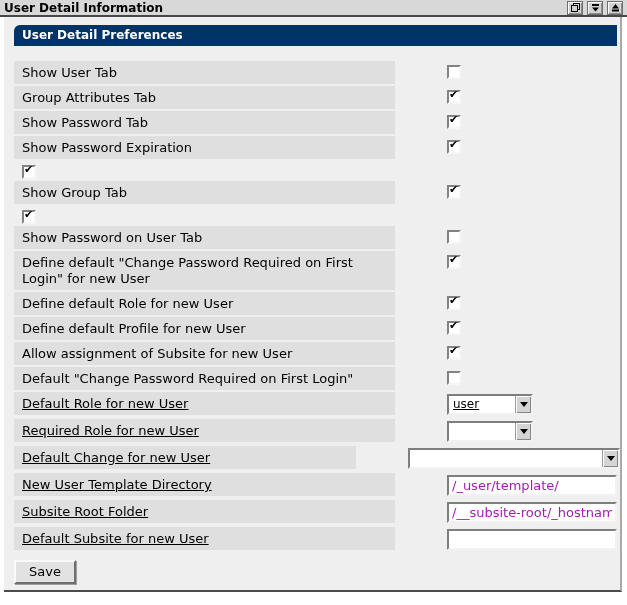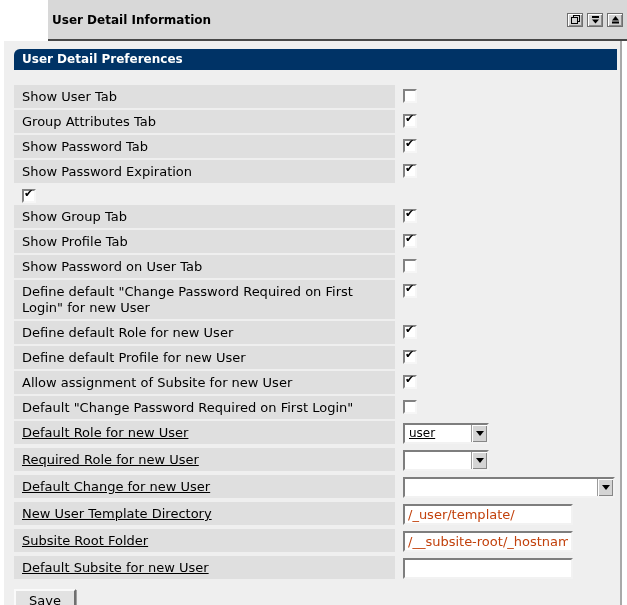--- a/index.html
+++ b/index.html
@@ -4,25 +4,24 @@
 <style>
   html,body { margin:0; padding:0; }
   body {
     width:627px; height:605px; background:#ffffff;
     font-family:"DejaVu Sans","Liberation Sans",sans-serif;
     color:#000; overflow:hidden;
   }
 
   
   .titlebar {
-    height:41px; box-sizing:border-box; background:#d8d8d8;
+    height:17px; box-sizing:border-box; background:#d8d8d8;
     border-bottom:2px solid #474747;
     display:flex; align-items:center; justify-content:space-between;
     padding:0 4px 0 4px;
-    margin-left:48px;
   }
   .win-title { font-size:12px; font-weight:bold; letter-spacing:0; }
   .win-buttons { display:flex; gap:4px; }
   .win-btn {
     width:16px; height:14px; background:#d2d2d2; border:1px solid #6e6e6e;
     box-shadow: inset 1px 1px 0 #ffffff, inset -1px -1px 0 #8c8c8c;
     display:flex; align-items:center; justify-content:center;
     padding:0; cursor:pointer;
   }
   .win-btn svg { display:block; }
@@ -37,21 +36,21 @@
   }
   .panel-header {
     margin:0 3px 0 10px; background:#003366; color:#ffffff;
     font-size:12px; font-weight:bold;
     padding:4px 8px; border-top-left-radius:6px;
     height:13px; line-height:13px;
   }
 
   
   .rows { margin:15px 0 0 10px; }
-  .row { display:flex; margin-bottom:2px; align-items:flex-start; }
+  .row { display:flex; margin-bottom:2px; align-items:flex-start;gap:44px; }
   .row.ctl { margin-bottom:4px;text-decoration:underline; }
   .row-label {
     width:381px; box-sizing:border-box; background:#dfdfdf;
     padding:4px 8px 3px 8px; font-size:13px; line-height:16px;
     min-height:23px;
   }
   .row-ctrl { padding-left:8px; padding-top:2px; }
 
   
   .cb {
@@ -85,21 +84,21 @@
   .sel-arrow {
     width:0; height:0; border-left:4px solid transparent;
     border-right:4px solid transparent; border-top:5px solid #000;
   }
 
   
   .ti {
     width:170px; height:21px; box-sizing:border-box; background:#ffffff;
     border:2px solid; border-color:#7e7e7e #f2f2f2 #f2f2f2 #7e7e7e;
     font-family:"DejaVu Sans","Liberation Sans",sans-serif;
-    font-size:13px; padding:0 3px; color:#c2410c; outline:none;
+    font-size:13px; padding:0 3px; color:#a21caf; outline:none;
   }
 
   
   .save-btn {
     margin:6px 0 0 10px; background:#e2e2e2;
     border:2px solid; border-color:#fafafa #6f6f6f #6f6f6f #fafafa;
     box-shadow: 1px 1px 0 #9e9e9e;
     font-family:"DejaVu Sans","Liberation Sans",sans-serif;
     font-size:13px; padding:2px 13px 3px 13px; cursor:pointer;
   }
@@ -169,21 +168,20 @@
           <span class="cb checked"></span>
         </div>
       </div>
       <div class="row">
         <div class="row-label">Show Group Tab</div>
         <div class="row-ctrl">
           <span class="cb checked"></span>
         </div>
       </div>
       <div class="row">
-        <div class="row-label">Show Profile Tab</div>
         <div class="row-ctrl">
           <span class="cb checked"></span>
         </div>
       </div>
       <div class="row">
         <div class="row-label">Show Password on User Tab</div>
         <div class="row-ctrl">
           <span class="cb"></span>
         </div>
       </div>

